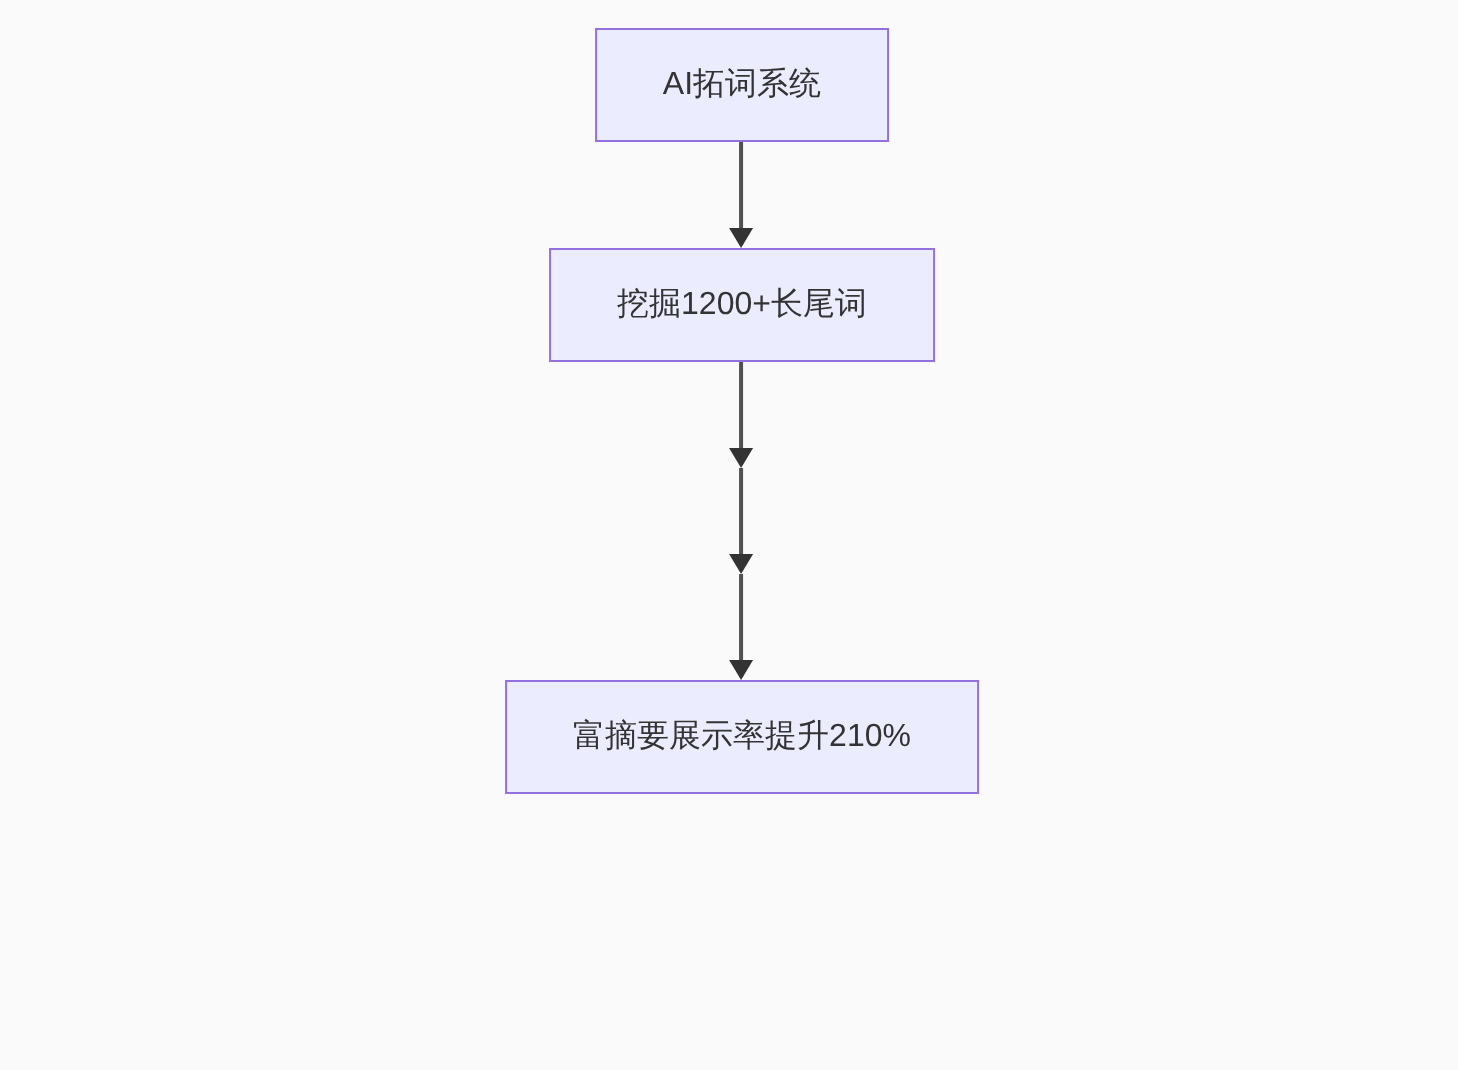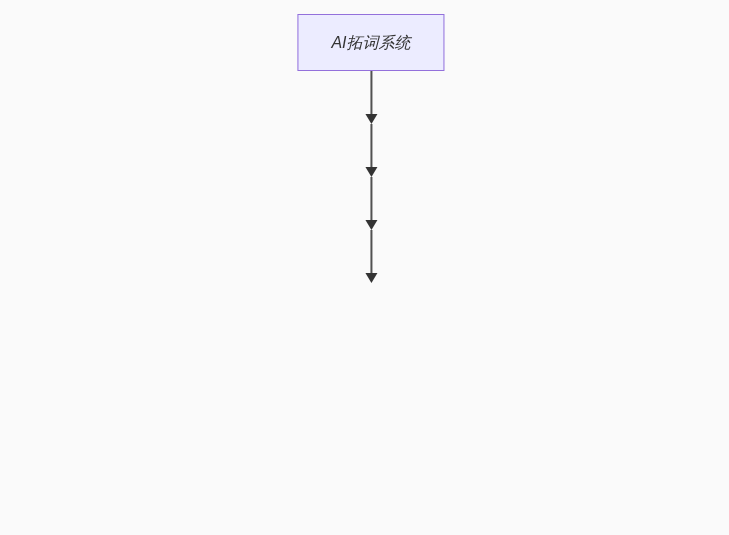--- a/index.html
+++ b/index.html
@@ -33,21 +33,20 @@
   }
   .node {
     min-height: 57px;
     padding: 0 33px;
     background: var(--node-fill);
     border: 1px solid var(--node-border);
     display: flex;
     align-items: center;
     justify-content: flex-end;
     white-space: nowrap;
-    font-style: italic;
   }
   .node-label {
     font-size: 16px;
     color: var(--node-text);
     line-height: 1;
   }
   .edge {
     height: 53px;
     display: flex;
     flex-direction: column;
@@ -76,33 +75,39 @@
 
     <div class="node">
       <span class="node-label">AI拓词系统</span>
     </div>
 
     <div class="edge">
       <div class="edge-line"></div>
       <div class="edge-head"></div>
     </div>
 
+    <div class="node">
+      <span class="node-label">挖掘1200+长尾词</span>
+    </div>
 
     <div class="edge">
       <div class="edge-line"></div>
       <div class="edge-head"></div>
     </div>
 
 
     <div class="edge">
       <div class="edge-line"></div>
       <div class="edge-head"></div>
     </div>
 
 
     <div class="edge">
       <div class="edge-line"></div>
       <div class="edge-head"></div>
     </div>
 
+    <div class="node">
+      <span class="node-label">富摘要展示率提升210%</span>
+    </div>
 
   </div>
 </div>
 
 </body></html>

